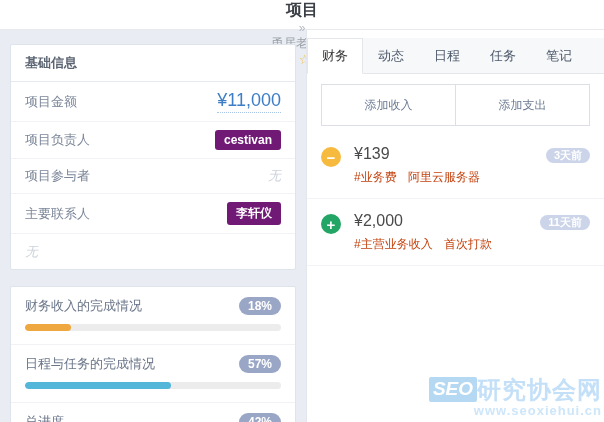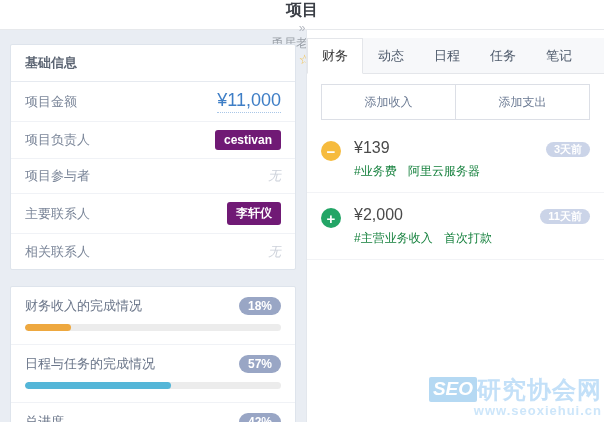--- a/index.html
+++ b/index.html
@@ -47,32 +47,32 @@
 
   
   .tab-bar { display:flex; background:#f7f8fa; border-bottom:1px solid #e4e6ea; height:36px; }
   .tab { width:56px; display:flex; align-items:center; justify-content:center;
     font-size:13px; color:#4e5a6b; cursor:pointer; height:36px; }
   .tab.active { background:#fff; color:#333; border:1px solid #e4e6ea; border-bottom:1px solid #fff;
     margin-bottom:-1px; font-weight:normal; }
 
   
   .btn-group { display:flex; margin:10px 14px 6px; }
-  .btn { flex:1; height:36px; background:#fff; border:1px solid #dcdfe6;
+  .btn { flex:1; height:42px; background:#fff; border:1px solid #dcdfe6;
     font-size:12px; color:#6b7a93; cursor:pointer; display:flex; align-items:center; justify-content:center; }
   .btn + .btn { margin-left:-1px; }
 
   
   .txn-item { display:flex; align-items:flex-start; padding:13px 14px 12px;
     border-bottom:1px solid #f2f3f6; cursor:pointer; }
   .txn-icon { width:20px; height:20px; border-radius:50%; color:#fff; font-size:15px; font-weight:bold;
     display:flex; align-items:center; justify-content:center; flex-shrink:0; margin-top:2px; line-height:1; }
   .txn-body { margin-left:13px; flex:1; }
   .txn-amount { font-size:16px; color:#4a4a4a; }
-  .txn-meta { margin-top:6px; font-size:12px; color:#15803d; }
+  .txn-meta { margin-top:6px; font-size:12px; color:#c2410c; }
   .txn-tag { margin-right:8px; }
   .txn-time { background:#cbd4e8; color:#fff; font-size:11px; font-weight:bold;
     padding:0 8px; border-radius:9px; margin-top:3px; flex-shrink:0; }
 
   
   .wm { position:absolute; right:2px; bottom:4px; text-align:right; pointer-events:none; }
   .wm-row { display:flex; align-items:center; justify-content:flex-end; }
   .wm-logo { background:#b5d9f3; color:#fff; font-weight:bold; font-style:italic;
     font-size:19px; padding:1px 4px; border-radius:2px; line-height:1.2; }
   .wm-text { color:#c3e0f8; font-size:24px; font-weight:bold; letter-spacing:1px; line-height:1.1; }
@@ -111,21 +111,20 @@
           <span class="info-label">项目参与者</span>
           <span class="empty-value">无</span>
         </div>
 
         <div class="info-row">
           <span class="info-label">主要联系人</span>
           <span class="user-badge">李轩仪</span>
         </div>
 
         <div class="info-row">
-          <span class="info-label">相关联系人</span>
           <span class="empty-value">无</span>
         </div>
       </div>
 
       <div class="card">
 
         <div class="prog-group">
           <div class="prog-top">
             <span class="prog-label">财务收入的完成情况</span>
             <span class="prog-pill">18%</span>

